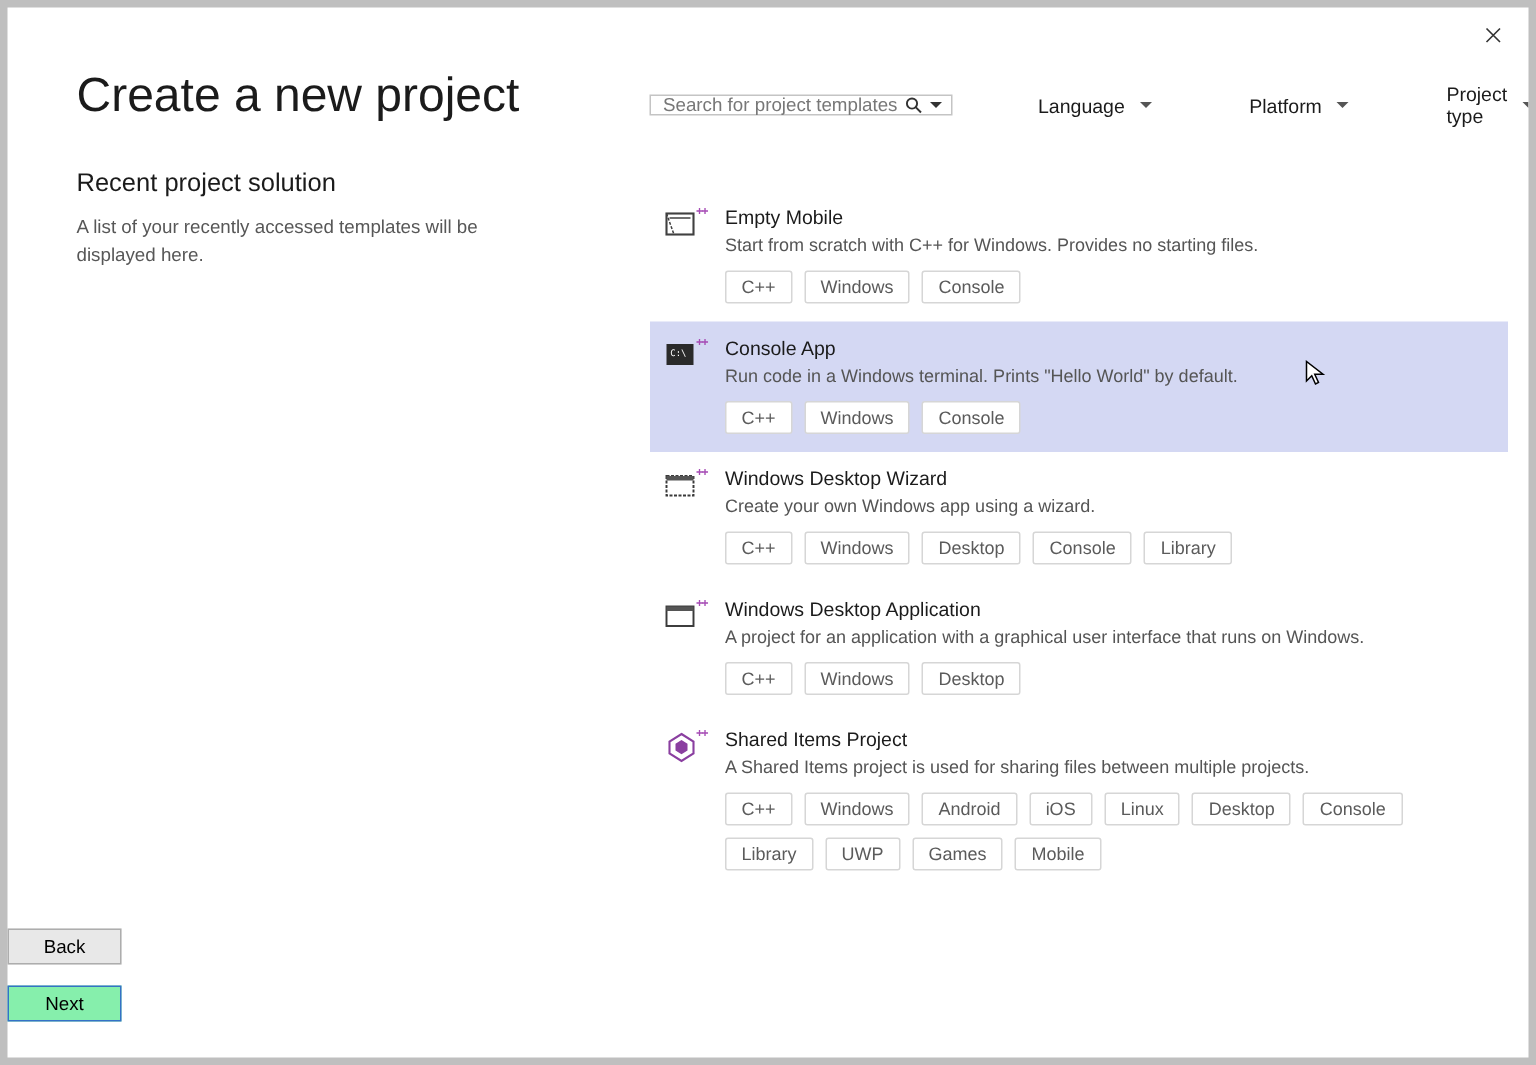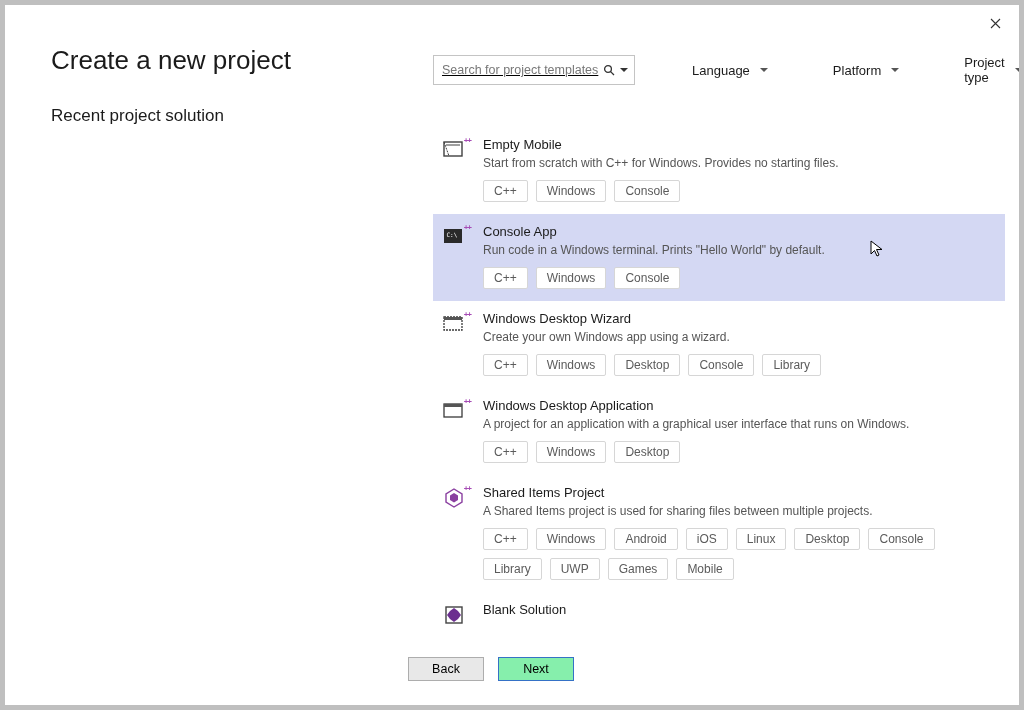--- a/index.html
+++ b/index.html
@@ -35,21 +35,21 @@
       flex: 1;
       padding: 0 0 0 0;
       overflow: hidden;
     }
     .left-col {
       width: 378px;
       padding: 40px 30px 0 46px;
       flex-shrink: 0;
     }
     .left-col h1 {
-      font-size: 26px;
+      font-size: 32px;
       font-weight: 400;
       color: #1b1b1b;
       margin-bottom: 30px;
     }
     .left-col h2 {
       font-size: 17px;
       font-weight: 400;
       color: #1b1b1b;
       margin-bottom: 10px;
     }
@@ -68,24 +68,23 @@
     .top-row {
       display: flex;
       align-items: center;
       gap: 32px;
       margin-bottom: 42px;
     }
     .search-box {
       display: flex;
       align-items: center;
       border: 1px solid #c4c4c4;
-      height: 30px;
+      height: 14px;
       width: 207px;
       padding: 0 6px 0 8px;
-      text-decoration: underline;
     }
     .search-box input {
       border: none;
       outline: none;
       font-size: 12.5px;
       color: #6b6b6b;
       flex: 1;
       background: transparent;
     }
     .search-box input::placeholder { color: #777; }
@@ -163,23 +162,24 @@
     .tag {
       font-size: 12px;
       color: #5b5b5b;
       background: #fff;
       border: 1px solid #d6d6d6;
       padding: 3px 10px;
       border-radius: 2px;
     }
     .footer {
       display: flex;
-      justify-content: center;
+      justify-content: flex-end;
       gap: 14px;
       padding: 16px 42px 24px 0;
+      flex-direction: column;
     }
     .btn {
       width: 76px;
       height: 24px;
       font-size: 12.5px;
       border: 1px solid #adadad;
       background: #e8e8e8;
       cursor: pointer;
       display: flex;
       align-items: center;
@@ -211,20 +211,21 @@
   <button class="close-btn">
     <svg width="11" height="11" viewBox="0 0 11 11">
         <path d="M1 1 L10 10 M10 1 L1 10" stroke="#333" stroke-width="1.1" fill="none"></path>
       </svg>
   </button>
 
   <div class="content">
     <div class="left-col">
       <h1>Create a new project</h1>
       <h2>Recent project solution</h2>
+      <p>A list of your recently accessed templates will be displayed here.</p>
     </div>
 
     <div class="right-col">
       <div class="top-row">
         <div class="search-box">
           <input type="text" placeholder="Search for project templates" style="">
           <span class="search-icon">
             <svg width="12" height="12" viewBox="0 0 12 12">
                 <circle cx="5" cy="5" r="3.4" stroke="#333" stroke-width="1.3" fill="none"></circle>
                 <line x1="7.6" y1="7.6" x2="11" y2="11" stroke="#333" stroke-width="1.3"></line>

